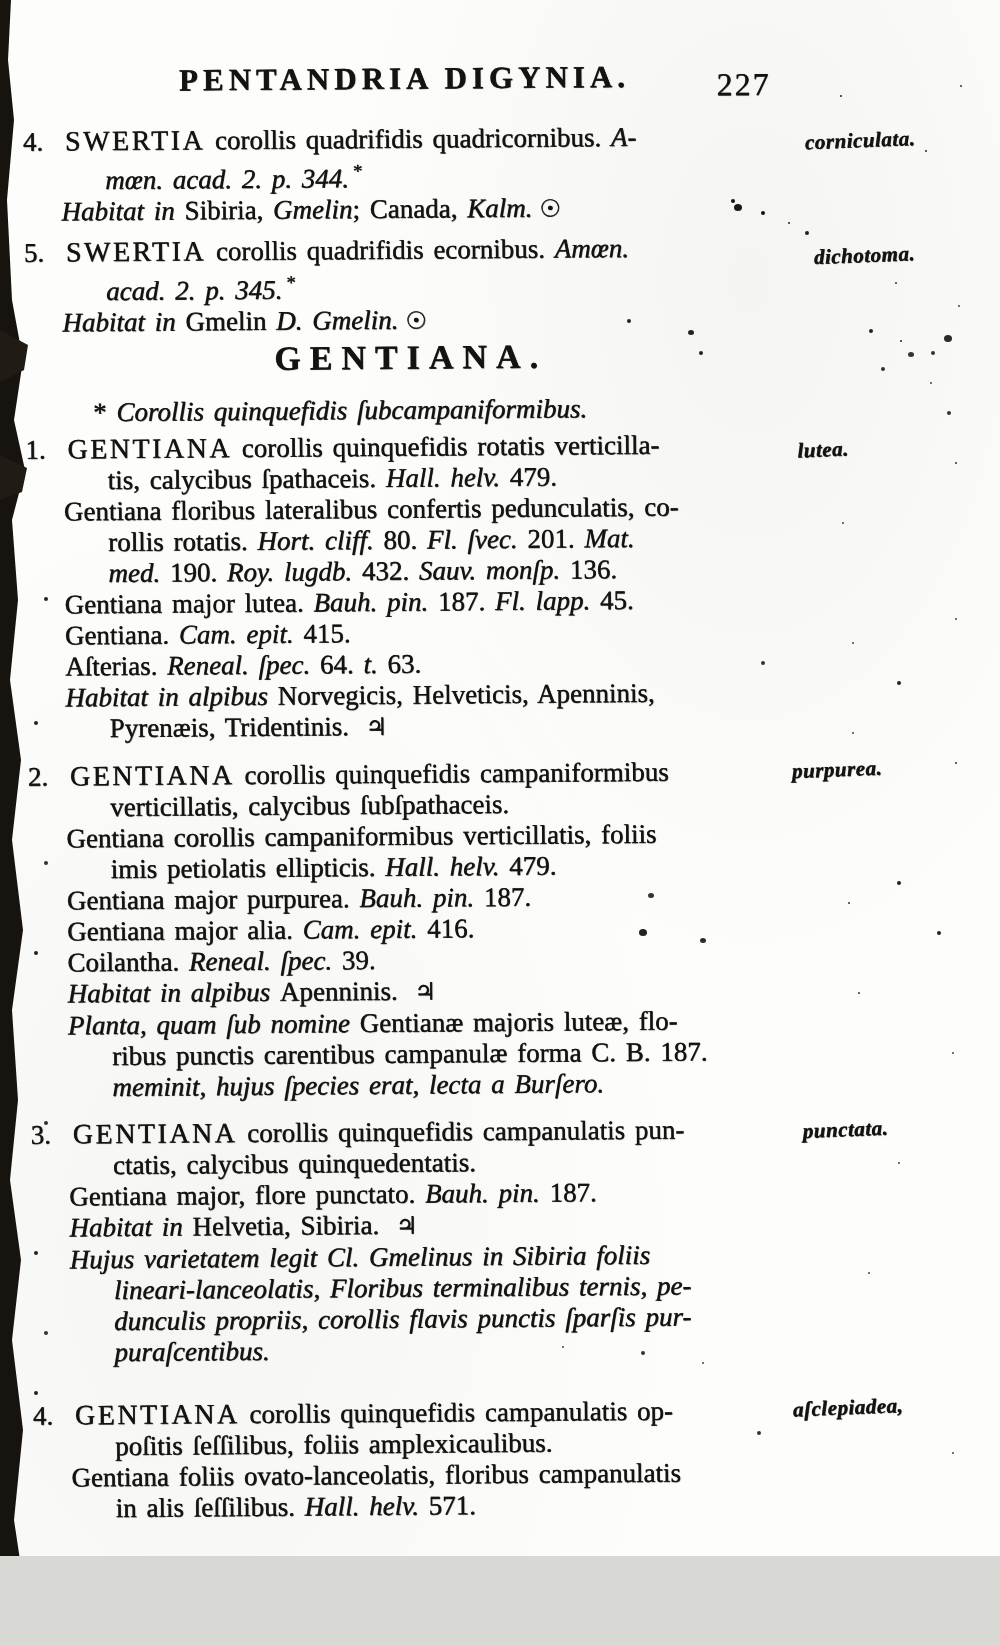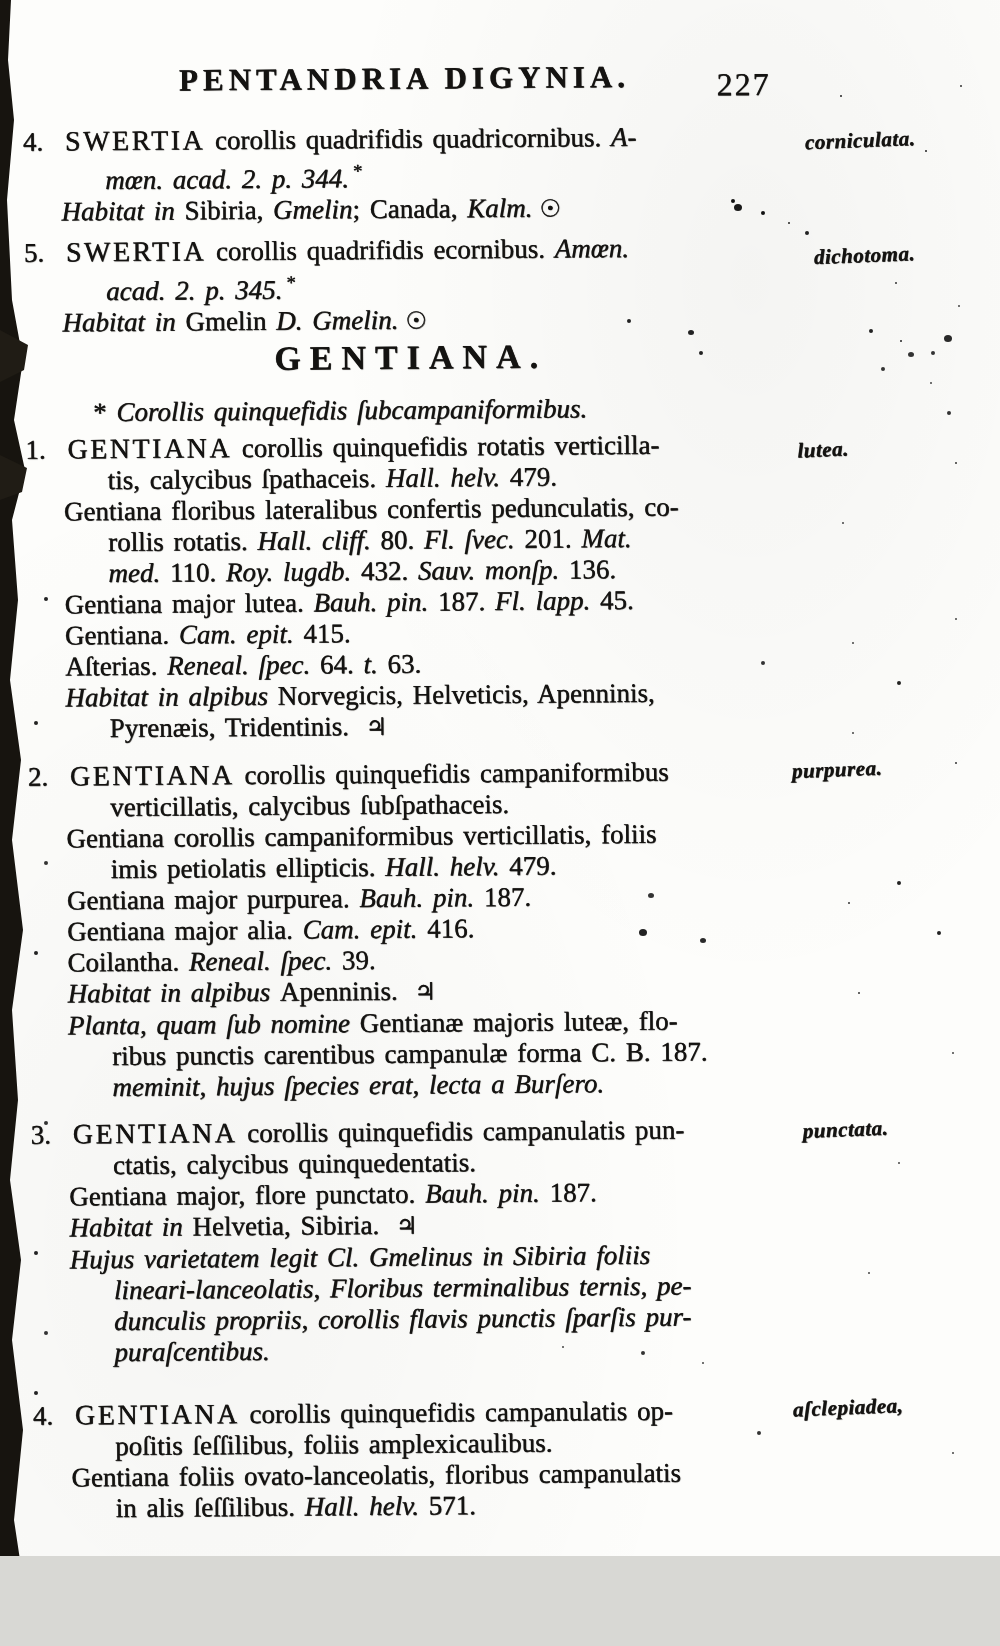--- a/index.html
+++ b/index.html
@@ -95,22 +95,22 @@
 
     <div class="genus-heading">GENTIANA.</div>
     <div class="star-line">
         <div class="line ind0"><span class="sg-r">* </span><span class="sg-i">Corollis quinquefidis ſubcampaniformibus.</span></div>
       </div>
 
     <div class="entry" style="top:430px">
         <div class="line ind0"><span class="sg-n">1.</span><span class="sg-c">GENTIANA</span><span class="sg-r"> corollis quinquefidis rotatis verticilla-</span></div>
         <div class="line ind2"><span class="sg-r">tis, calycibus ſpathaceis. </span><span class="sg-i">Hall. helv. </span><span class="sg-r">479.</span></div>
         <div class="line ind1"><span class="sg-r">Gentiana floribus lateralibus confertis pedunculatis, co-</span></div>
-        <div class="line ind2"><span class="sg-r">rollis rotatis. </span><span class="sg-i">Hall. cliff. </span><span class="sg-r">80. </span><span class="sg-i">Fl. ſvec. </span><span class="sg-r">201. </span><span class="sg-i">Mat.</span></div>
-        <div class="line ind2"><span class="sg-i">med. </span><span class="sg-r">110. </span><span class="sg-i">Roy. lugdb. </span><span class="sg-r">432. </span><span class="sg-i">Sauv. monſp. </span><span class="sg-r">136.</span></div>
+        <div class="line ind2"><span class="sg-r">rollis rotatis. </span><span class="sg-i">Hort. cliff. </span><span class="sg-r">80. </span><span class="sg-i">Fl. ſvec. </span><span class="sg-r">201. </span><span class="sg-i">Mat.</span></div>
+        <div class="line ind2"><span class="sg-i">med. </span><span class="sg-r">190. </span><span class="sg-i">Roy. lugdb. </span><span class="sg-r">432. </span><span class="sg-i">Sauv. monſp. </span><span class="sg-r">136.</span></div>
         <div class="line ind1"><span class="sg-r">Gentiana major lutea. </span><span class="sg-i">Bauh. pin. </span><span class="sg-r">187. </span><span class="sg-i">Fl. lapp. </span><span class="sg-r">45.</span></div>
         <div class="line ind1"><span class="sg-r">Gentiana. </span><span class="sg-i">Cam. epit. </span><span class="sg-r">415.</span></div>
         <div class="line ind1"><span class="sg-r">Aſterias. </span><span class="sg-i">Reneal. ſpec. </span><span class="sg-r">64. </span><span class="sg-i">t. </span><span class="sg-r">63.</span></div>
         <div class="line ind1"><span class="sg-i">Habitat in alpibus </span><span class="sg-r">Norvegicis, Helveticis, Apenninis,</span></div>
         <div class="line ind2"><span class="sg-r">Pyrenæis, Tridentinis. </span><span class="sg-y">♃</span></div>
       </div>
     <div class="entry" style="top:757px">
         <div class="line ind0"><span class="sg-n">2.</span><span class="sg-c">GENTIANA</span><span class="sg-r"> corollis quinquefidis campaniformibus</span></div>
         <div class="line ind2"><span class="sg-r">verticillatis, calycibus ſubſpathaceis.</span></div>
         <div class="line ind1"><span class="sg-r">Gentiana corollis campaniformibus verticillatis, foliis</span></div>

